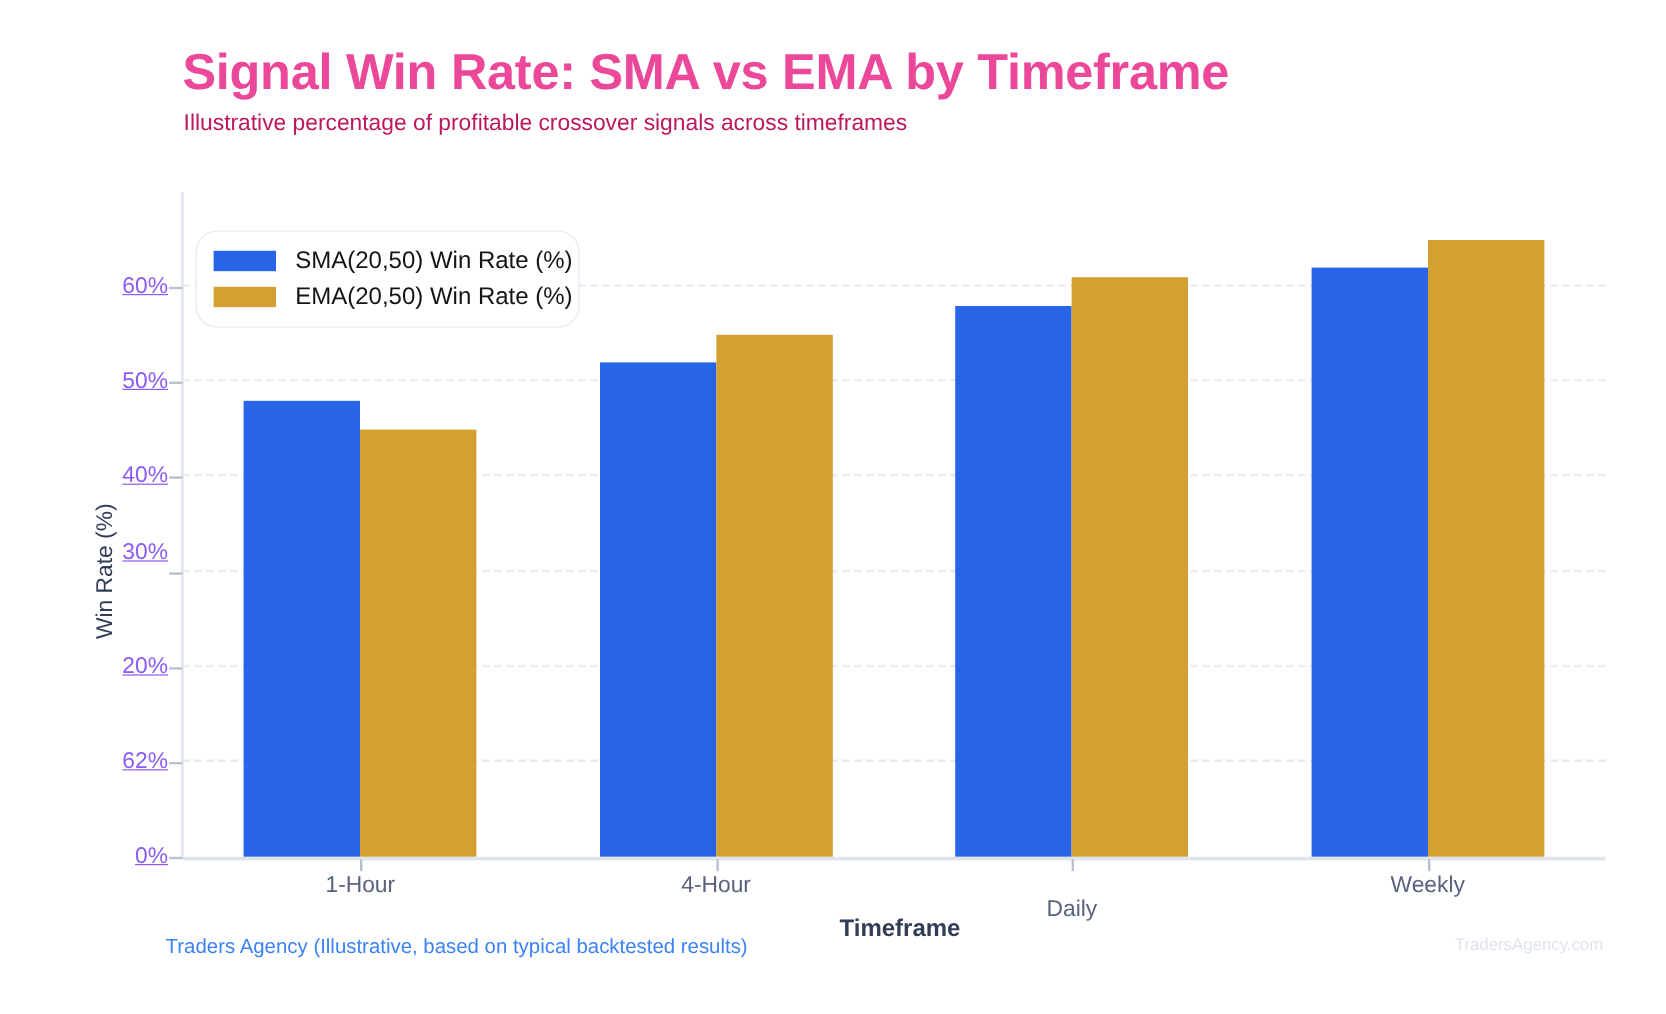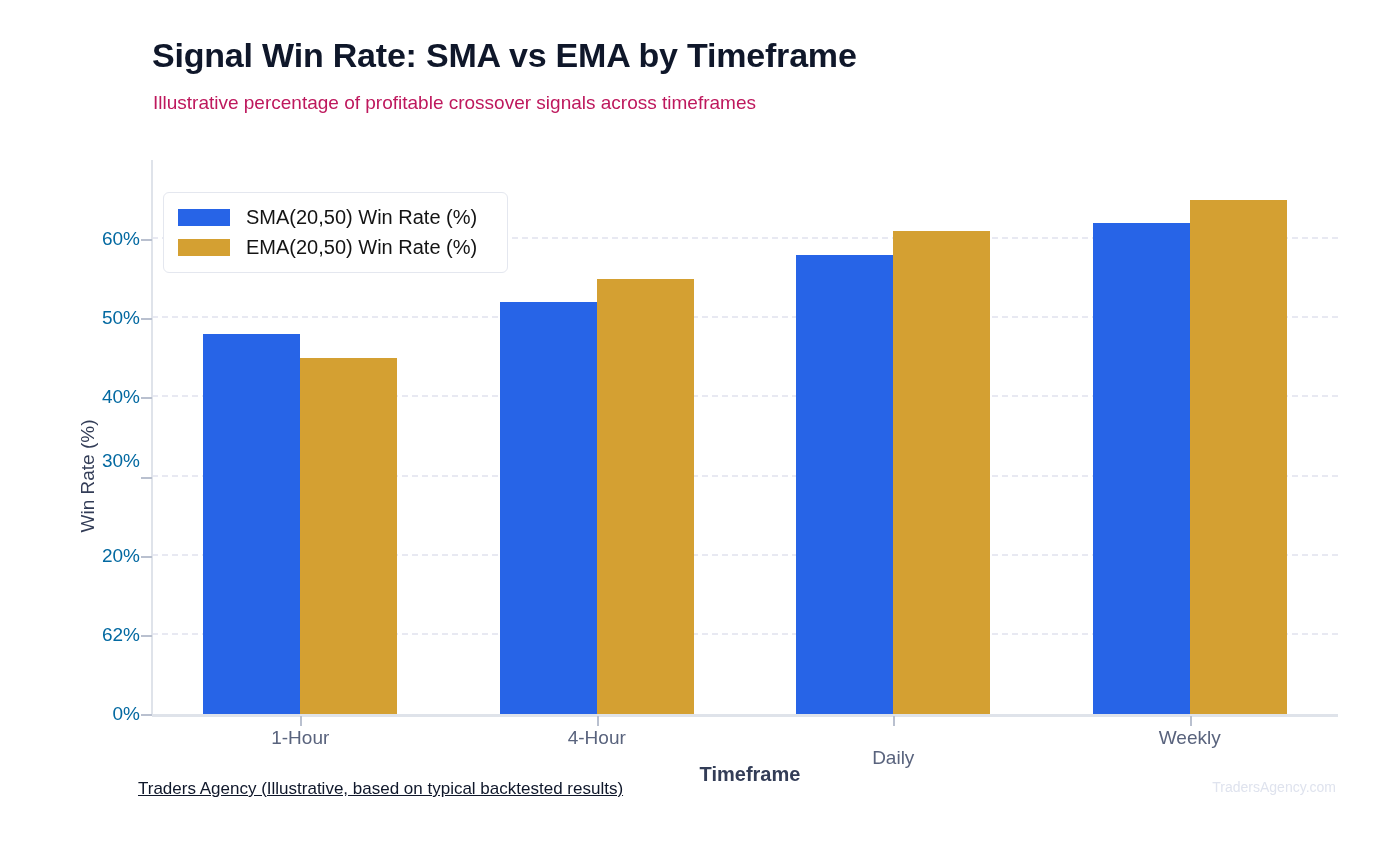--- a/index.html
+++ b/index.html
@@ -14,23 +14,23 @@
     overflow: hidden;
     font-family: "Liberation Sans", sans-serif;
     -webkit-font-smoothing: antialiased;
   }
 
   
   #chart-title {
     position: absolute;
     left: 152px;
     top: 36px;
-    font-size: 34px;
+    font-size: 42px;
     font-weight: bold;
-    color: #0f172a;
+    color: #ec4899;
     letter-spacing: -0.2px;
     white-space: nowrap;
   }
   #chart-subtitle {
     position: absolute;
     left: 153px;
     top: 92px;
     font-size: 19px;
     font-weight: normal;
     color: #be185d;
@@ -81,23 +81,24 @@
     width: 11px;
     height: 2px;
     background: #b9c0cf;
     z-index: 5;
   }
   .ytick-label {
     position: absolute;
     right: 1248px;
     text-align: right;
     font-size: 19px;
-    color: #0369a1;
+    color: #8b5cf6;
     white-space: nowrap;
     transform: translateY(-50%);
+    text-decoration: underline;
   }
 
   #ylabel {
     position: absolute;
     left: -12px;
     top: 465px;
     width: 200px;
     text-align: center;
     font-size: 19px;
     color: #333d57;
@@ -142,22 +143,22 @@
     transform: translateX(-50%);
   }
 
   
   #legend {
     position: absolute;
     left: 163px;
     top: 192px;
     background: #ffffff;
     border: 1px solid #e4e7ef;
-    border-radius: 6px;
-    padding: 9px 30px 10px 14px;
+    border-radius: 18px;
+    padding: 9px 5px 10px 14px;
     z-index: 6;
   }
   .legend-row {
     display: flex;
     align-items: center;
     height: 30px;
   }
   .legend-swatch {
     width: 52px;
     height: 17px;
@@ -169,23 +170,22 @@
     color: #141414;
     white-space: nowrap;
   }
 
   
   #footer-source {
     position: absolute;
     left: 138px;
     top: 779px;
     font-size: 17px;
-    color: #0f172a;
-    white-space: nowrap;
-    text-decoration: underline;
+    color: #3b82f6;
+    white-space: nowrap;
   }
   #footer-watermark {
     position: absolute;
     right: 52px;
     top: 779px;
     font-size: 14px;
     color: #dfe3ee;
     white-space: nowrap;
   }
 </style>

